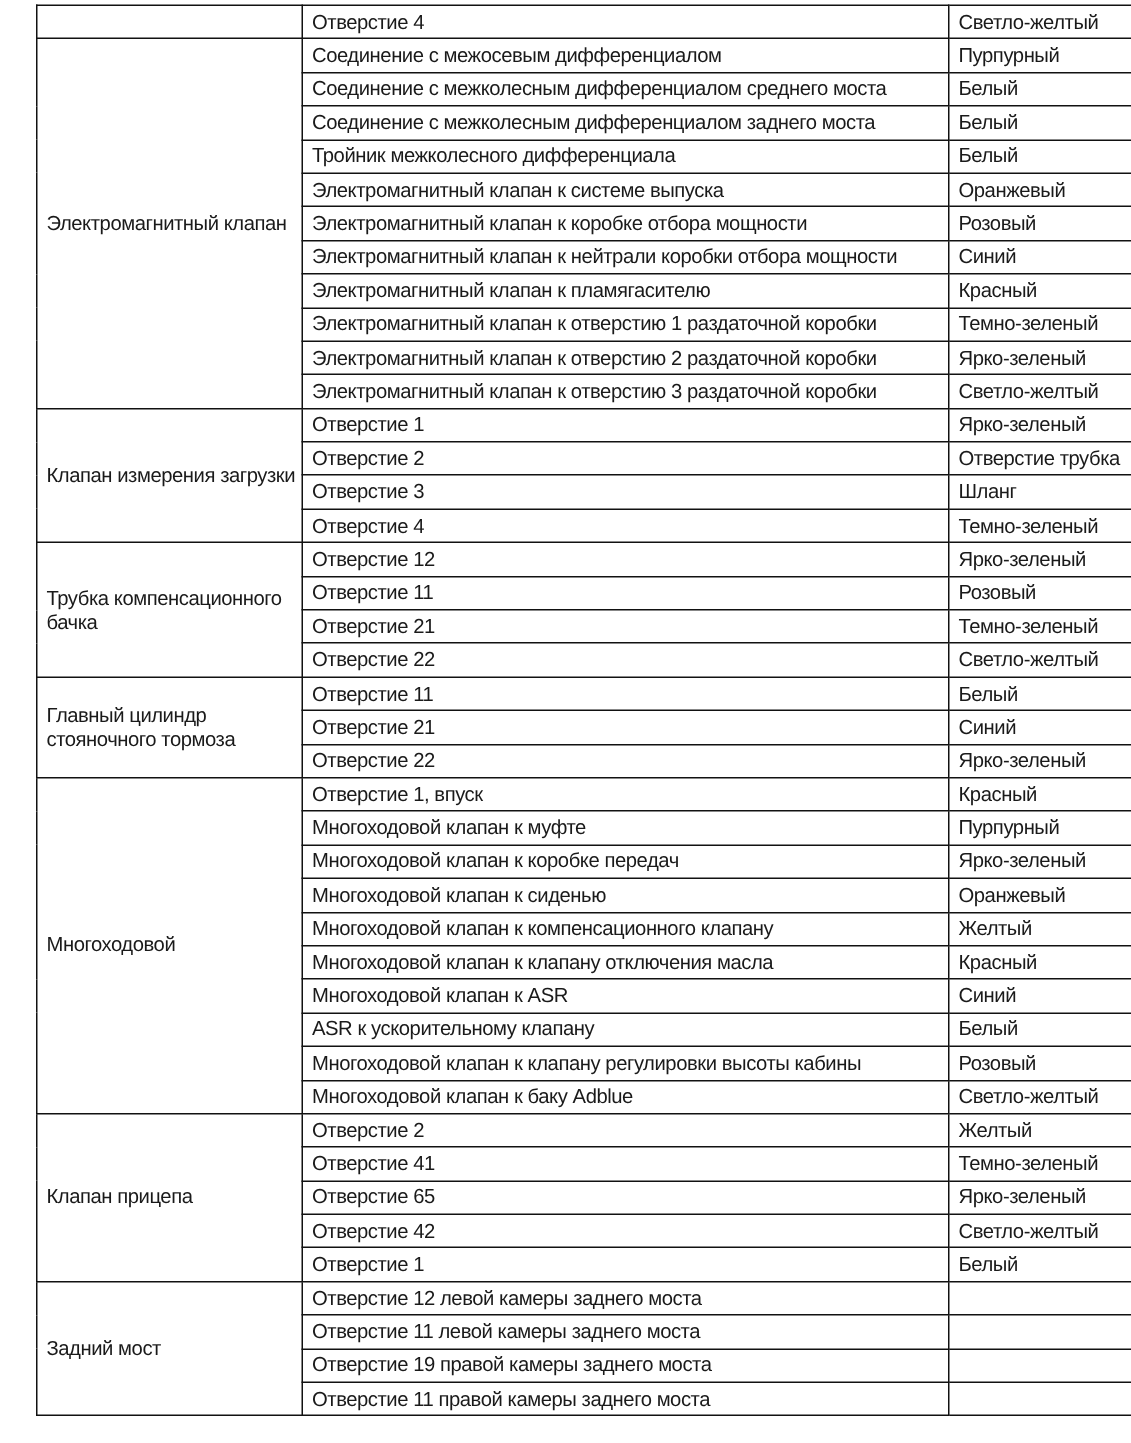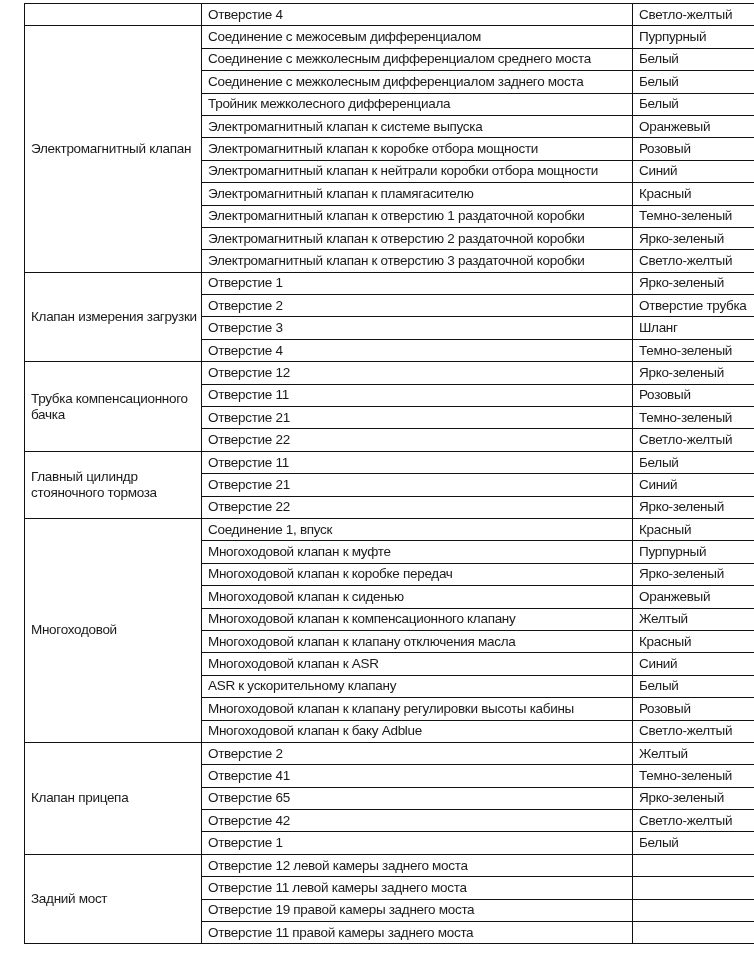--- a/index.html
+++ b/index.html
@@ -137,21 +137,21 @@
       <tr>
         <td>Отверстие 21</td>
         <td class="color">Синий</td>
       </tr>
       <tr>
         <td>Отверстие 22</td>
         <td class="color">Ярко-зеленый</td>
       </tr>
       <tr>
         <td class="group" rowspan="10">Многоходовой</td>
-        <td>Соединение 1, впуск</td>
+        <td>Отверстие 1, впуск</td>
         <td class="color">Красный</td>
       </tr>
       <tr>
         <td>Многоходовой клапан к муфте</td>
         <td class="color">Пурпурный</td>
       </tr>
       <tr>
         <td>Многоходовой клапан к коробке передач</td>
         <td class="color">Ярко-зеленый</td>
       </tr>

